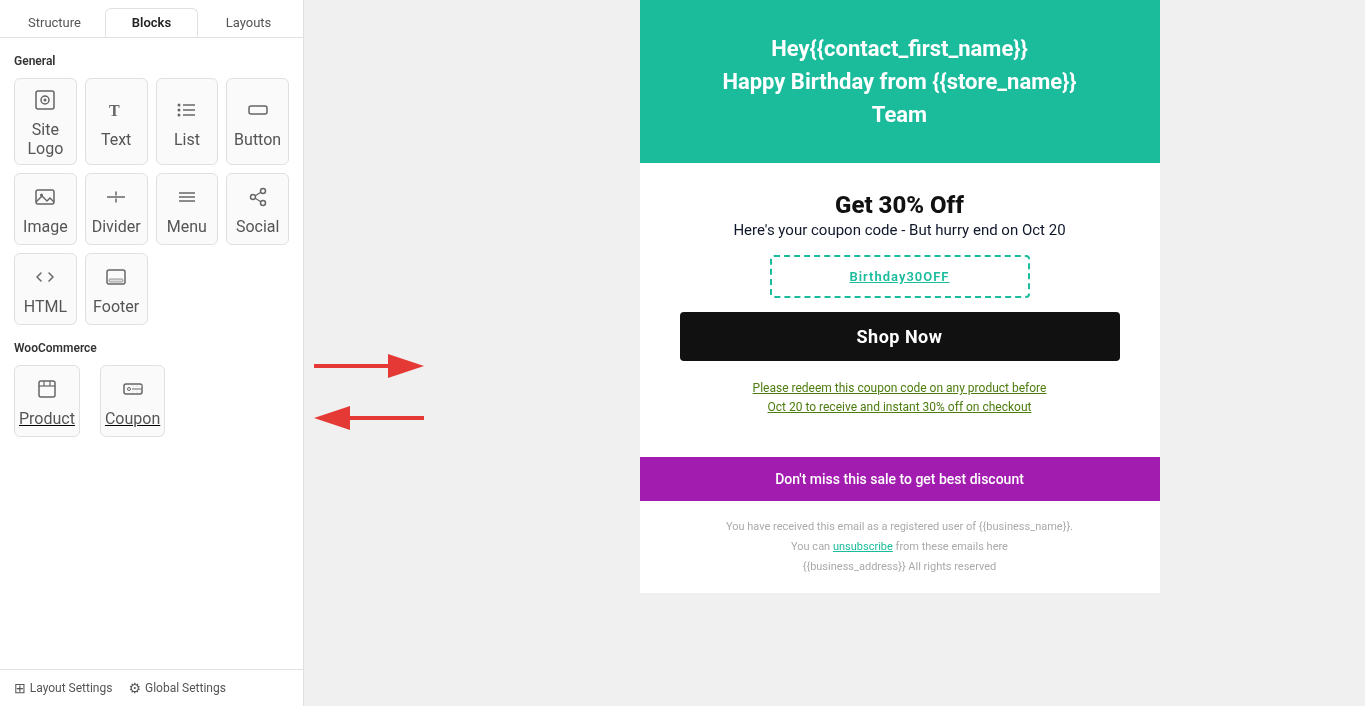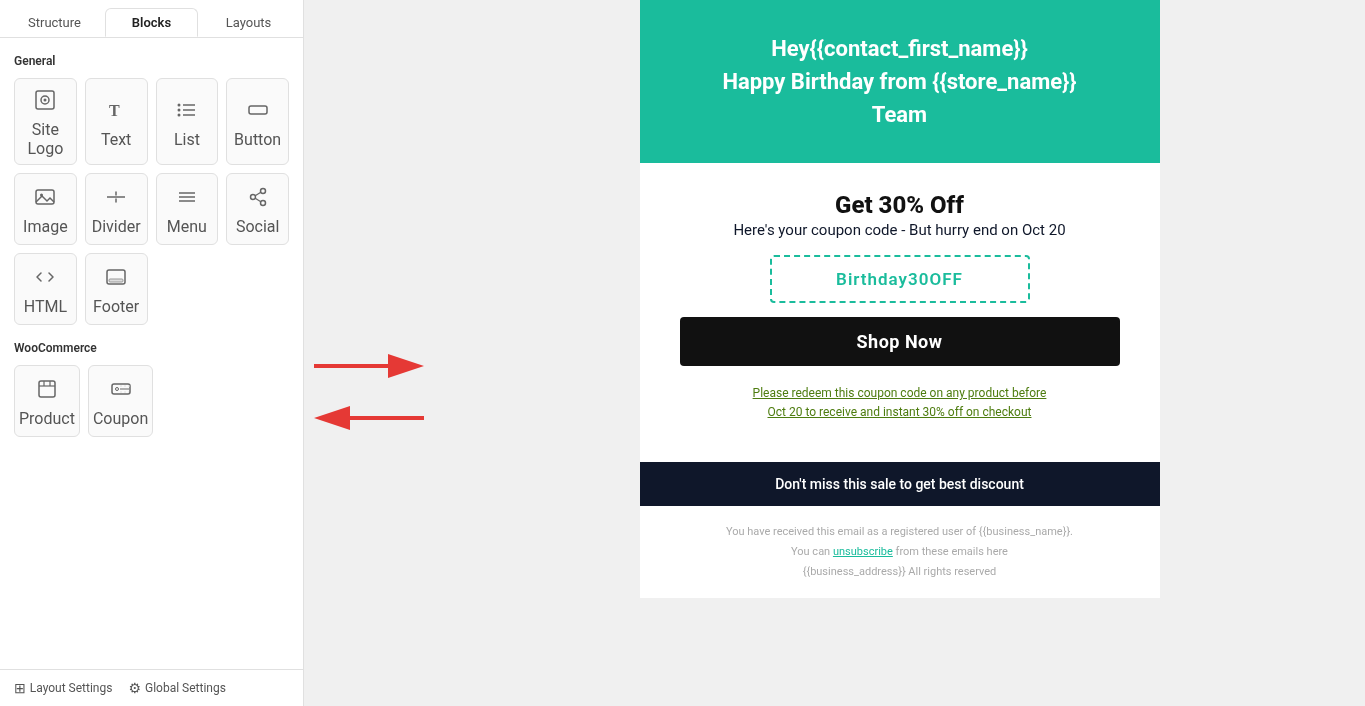--- a/index.html
+++ b/index.html
@@ -91,21 +91,22 @@
 
     .block-label {
       font-size: 16px;
       color: #555;
       text-align: center;
     }
 
     .woo-grid {
       display: grid;
       grid-template-columns: repeat(4, 1fr);
-      gap: 8px;
+      gap: 20px;
+      text-decoration: underline;
     }
 
     .sidebar-footer {
       display: flex;
       gap: 16px;
       padding: 10px 14px;
       border-top: 1px solid #e0e0e0;
       background: #fff;
     }
 
@@ -169,27 +170,28 @@
     .email-subtitle {
       font-size: 15px;
       color: #0f172a;
       margin-bottom: 16px;
     }
 
     .coupon-box {
       border: 2px dashed #1abc9c;
       border-radius: 4px;
       padding: 12px 20px;
-      font-size: 17px;
+      font-size: 13px;
       font-weight: 600;
       color: #1abc9c;
       margin: 0 auto 14px;
       display: inline-block;
       min-width: 260px;
       letter-spacing: 1px;
+      text-decoration: underline;
     }
 
     .shop-now-btn {
       display: block;
       background: #111;
       color: #fff;
       text-align: center;
       font-size: 18px;
       font-weight: 700;
       padding: 14px 40px;
@@ -201,21 +203,21 @@
 
     .redeem-text {
       font-size: 12px;
       color: #4d7c0f;
       line-height: 1.6;
       margin-bottom: 12px;
       text-decoration: underline;
     }
 
     .email-banner-black {
-      background: #0f172a;
+      background: #a21caf;
       color: #fff;
       text-align: center;
       font-size: 14px;
       font-weight: 500;
       padding: 14px 20px;
     }
 
     .email-footer {
       background: #fff;
       text-align: center;

